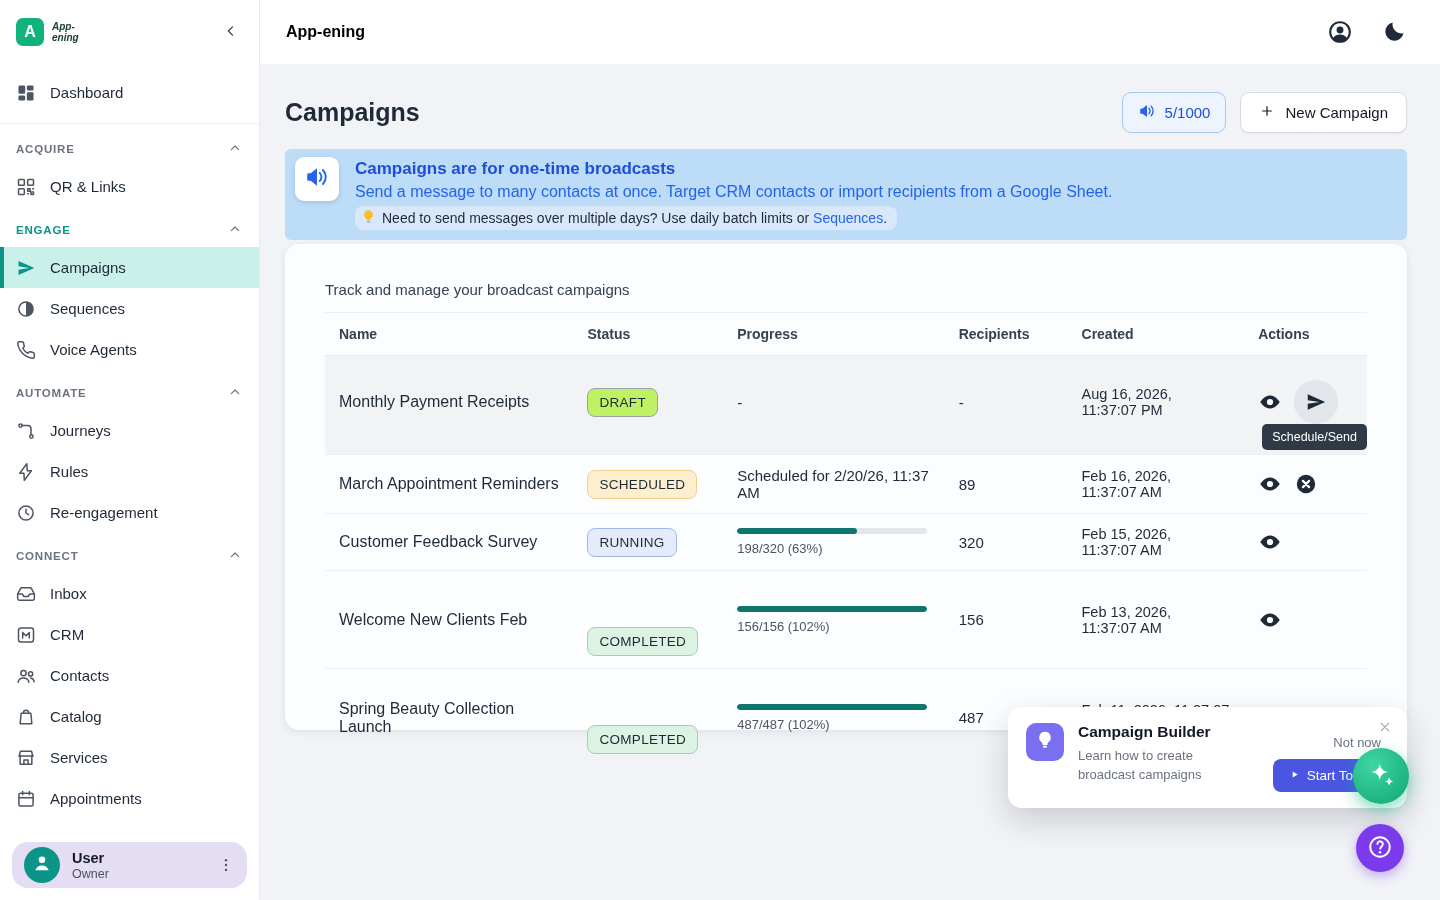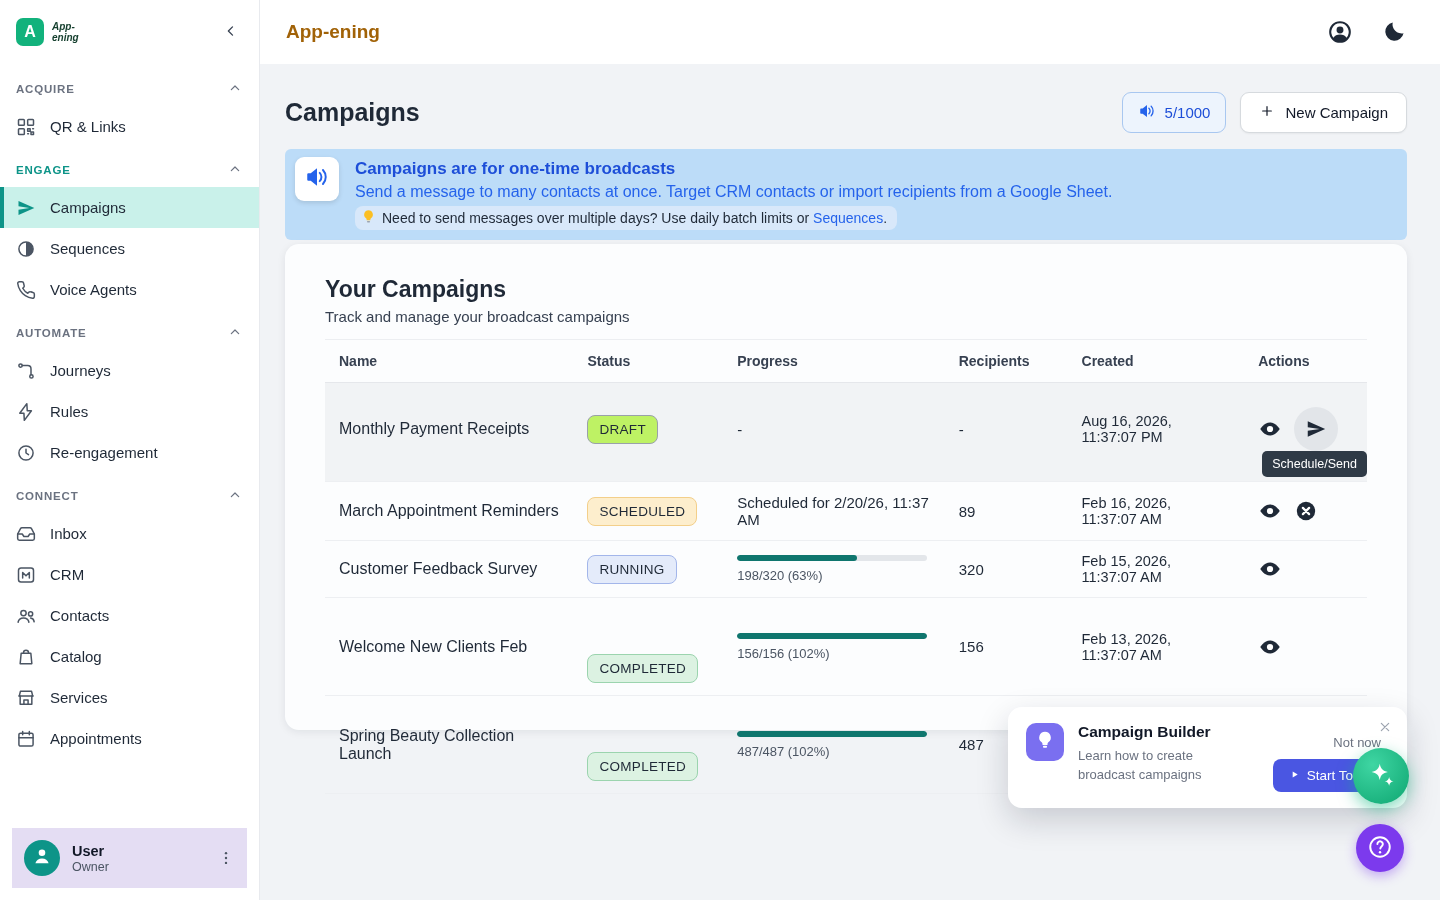--- a/index.html
+++ b/index.html
@@ -17,33 +17,33 @@
   nav{flex:1;overflow:hidden;padding-top:2px;}
   .nav-item{display:flex;align-items:center;gap:14px;height:41px;padding:0 16px;font-size:15px;color:#1f2937;cursor:pointer;}
   .nav-icon{width:20px;height:20px;color:#4b5563;display:flex;flex:none;}
   .nav-icon svg{width:20px;height:20px;}
   .nav-item.active{background:#c9f1ea;border-left:4px solid #0d9488;padding-left:12px;}
   .nav-item.active .nav-icon{color:#0d9488;}
   .nav-dashboard-wrap{border-bottom:1px solid #eef0f3;padding:6px 0 10px;margin-bottom:2px;}
   .section-label{display:flex;align-items:center;justify-content:space-between;padding:14px 16px 8px;font-size:11.5px;font-weight:bold;letter-spacing:.8px;color:#6b7280;cursor:pointer;}
   .section-label.accent .sl-text{color:#0d9488;}
   .sl-chev svg{width:16px;height:16px;color:#6b7280;}
-  .user-card{position:absolute;left:12px;right:12px;bottom:12px;height:60px;background:#e4ddf3;border-radius:0;display:flex;align-items:center;gap:12px;padding:0 8px 0 12px;cursor:pointer;}
+  .user-card{position:absolute;left:12px;right:12px;bottom:12px;height:46px;background:#e4ddf3;border-radius:16px;display:flex;align-items:center;gap:12px;padding:0 8px 0 12px;cursor:pointer;}
   .avatar{width:36px;height:36px;border-radius:50%;background:#0d9488;display:flex;align-items:center;justify-content:center;flex:none;}
   .avatar svg{width:22px;height:22px;}
   .uc-text{flex:1;}
   .uc-name{font-size:14.5px;font-weight:bold;color:#111827;}
   .uc-role{font-size:12.5px;color:#4b5563;margin-top:1px;}
   .uc-menu{width:26px;height:26px;color:#4b5563;display:flex;align-items:center;justify-content:center;cursor:pointer;}
   .uc-menu svg{width:18px;height:18px;}
 
   
   .main{flex:1;display:flex;flex-direction:column;min-width:0;}
   .topbar{height:64px;background:#fff;display:flex;align-items:center;justify-content:space-between;padding:0 32px 0 26px;}
-  .tb-title{font-size:19px;font-weight:bold;color:#a16207;}
+  .tb-title{font-size:16px;font-weight:bold;color:#000000;}
   .tb-icons{display:flex;align-items:center;gap:26px;}
   .tb-icon{width:28px;height:28px;color:#1f2937;cursor:pointer;display:flex;align-items:center;justify-content:center;}
   .tb-icon svg{width:26px;height:26px;}
   .content{flex:1;background:#f1f3f6;padding:28px 33px 0 25px;position:relative;overflow:hidden;}
 
   .page-head{display:flex;align-items:center;justify-content:space-between;}
   .page-title{font-size:25px;font-weight:600;color:#1f2937;}
   .page-actions{display:flex;align-items:center;gap:14px;}
   .quota{display:flex;align-items:center;gap:9px;padding:9px 15px;border:1px solid #a8c7f0;border-radius:9px;background:#edf4fd;color:#1d4ed8;font-size:15px;cursor:pointer;}
   .quota svg{width:18px;height:18px;color:#2563eb;}
@@ -117,20 +117,33 @@
           <div>ening</div>
         </div>
       </div>
       <button class="collapse-btn">
           <span id="collapse-chev"><svg viewBox="0 0 24 24" fill="none" stroke="currentColor" stroke-width="1.8" stroke-linecap="round" stroke-linejoin="round">
               <polyline points="14 6.5 8.5 12 14 17.5"></polyline>
             </svg></span>
         </button>
     </div>
     <nav>
+      <div class="nav-dashboard-wrap">
+        <div class="nav-item">
+          <span class="nav-icon" id="dash-icon">
+              <svg viewBox="0 0 24 24" fill="currentColor">
+                <rect x="3" y="3" width="8" height="10" rx="1.5"></rect>
+                <rect x="13" y="3" width="8" height="6" rx="1.5"></rect>
+                <rect x="13" y="11" width="8" height="10" rx="1.5"></rect>
+                <rect x="3" y="15" width="8" height="6" rx="1.5"></rect>
+              </svg>
+            </span>
+          <span class="nav-label">Dashboard</span>
+        </div>
+      </div>
       <div id="sidebar-sections">
           <div class="section-label">
             <span class="sl-text">ACQUIRE</span>
             <span class="sl-chev"><svg viewBox="0 0 24 24" fill="none" stroke="currentColor" stroke-width="1.8" stroke-linecap="round" stroke-linejoin="round">
                 <polyline points="6.5 14.5 12 9 17.5 14.5"></polyline>
               </svg></span>
           </div>
           <div class="nav-item">
             <span class="nav-icon">
               <svg viewBox="0 0 24 24" fill="none" stroke="currentColor" stroke-width="1.8" stroke-linecap="round" stroke-linejoin="round">
@@ -346,21 +359,20 @@
             <span id="bulb-icon"><svg viewBox="0 0 24 24">
                   <path d="M12 2a7 7 0 00-4 12.7c.6.5 1 1.3 1 2.1V18h6v-1.2c0-.8.4-1.6 1-2.1A7 7 0 0012 2z" fill="#fbbf24"></path>
                   <rect x="9.5" y="19" width="5" height="2.4" rx="1.2" fill="#9ca3af"></rect>
                 </svg></span>
             <span><span>Need to send messages over multiple days? Use daily batch limits or </span><span class="tip-link">Sequences</span><span>.</span></span>
           </div>
         </div>
       </div>
 
       <div class="card">
-        <div class="card-title">Your Campaigns</div>
         <div class="card-sub">Track and manage your broadcast campaigns</div>
         <table>
           <thead>
               <tr id="table-head-row">
                 <th style="width: 25%;">Name</th>
                 <th style="width: 14%;">Status</th>
                 <th style="width: 22%;">Progress</th>
                 <th style="width: 11%;">Recipients</th>
                 <th style="width: 17%;">Created</th>
                 <th style="width: 11%;">Actions</th>

